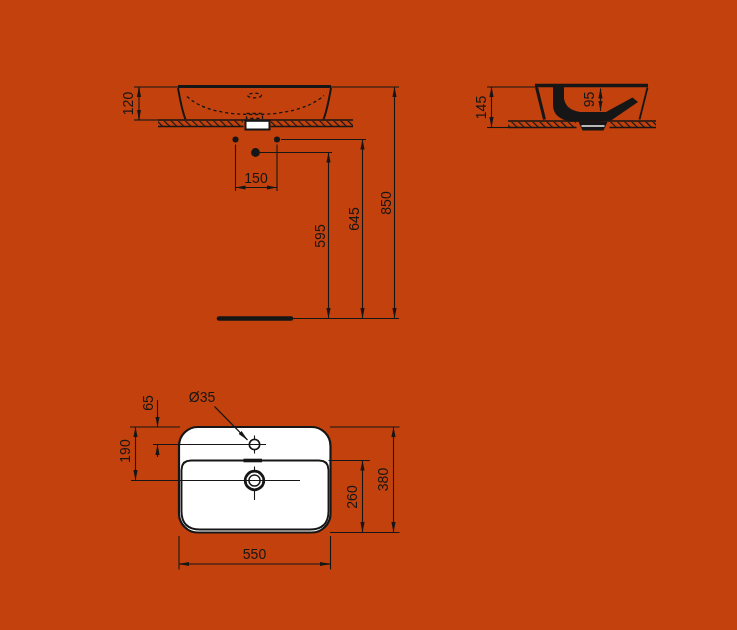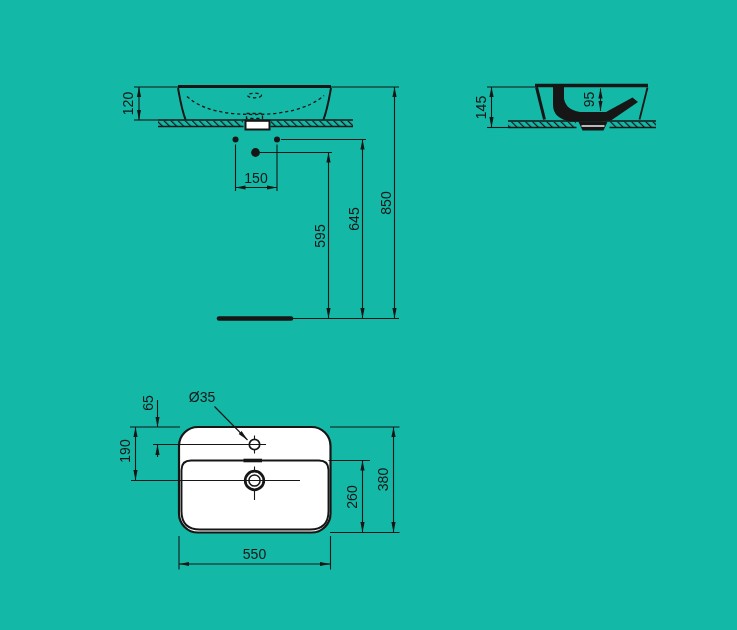--- a/index.html
+++ b/index.html
@@ -1,19 +1,19 @@
 <!DOCTYPE html>
 <html><head>
 <meta charset="utf-8">
 <style>
   html,body{margin:0;padding:0;background:#ffffff;}
   #stage{
     position:relative;
     width:737px;height:630px;
-    background:#14b8a6;
+    background:#c2410c;
     overflow:hidden;
     font-family:"Liberation Sans", sans-serif;
   }
   svg{position:absolute;left:0;top:0;}
   text{
     font-family:"Liberation Sans", sans-serif;
     font-size:14px;
     fill:#161616;
   }
   .thin{stroke:#161616;stroke-width:1.1;fill:none;}

